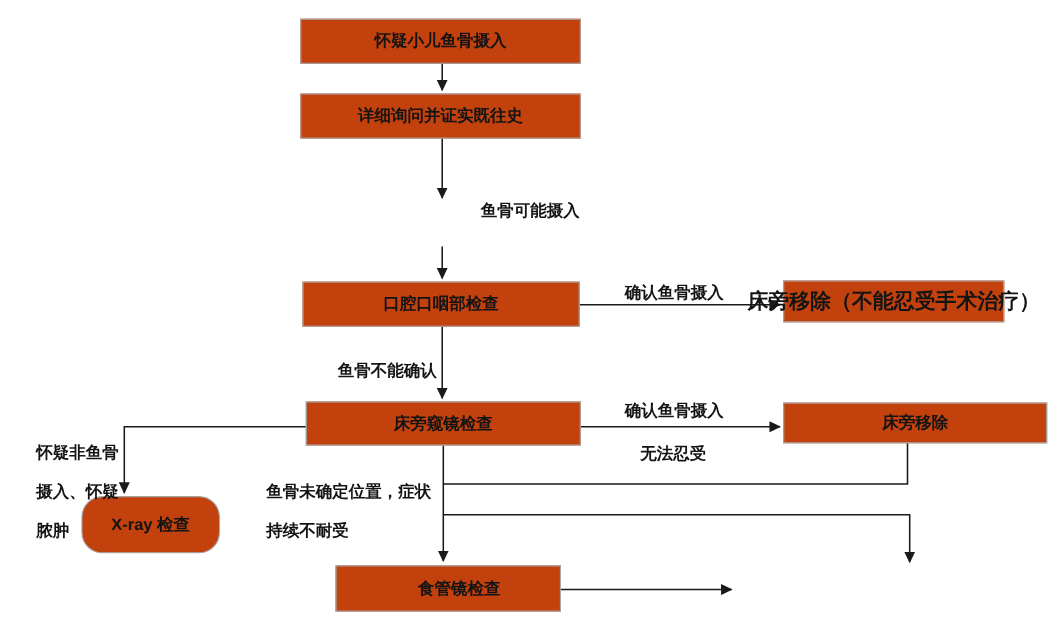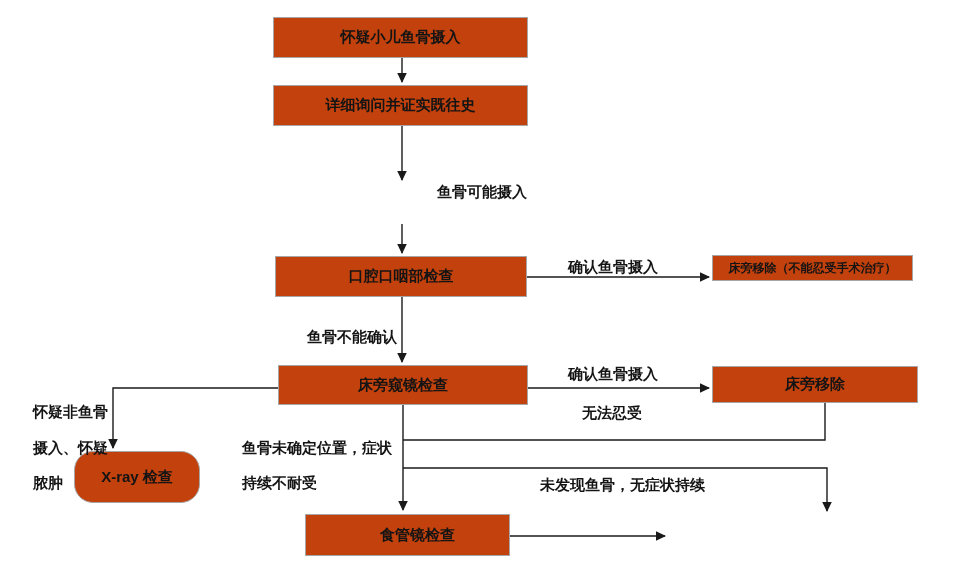--- a/index.html
+++ b/index.html
@@ -23,23 +23,23 @@
   .lbl{
     position:absolute;
     font-size:15px;font-weight:600;color:#141414;
     white-space:nowrap;z-index:2;line-height:1;
   }
   
   #n-suspect{left:273px;top:17px;width:255px;height:41px;}
   #n-history{left:273px;top:85px;width:255px;height:41px;}
   #n-bedside-exam{left:273px;top:183px;width:255px;height:41px;}
   #n-oral-exam{left:275px;top:256px;width:252px;height:41px;}
-  #n-removal-note{left:712px;top:255px;width:201px;height:26px;font-size:12px;}
+  #n-removal-note{left:712px;top:255px;width:201px;height:38px;font-size:19px;}
   #n-endoscope-exam{left:278px;top:365px;width:250px;height:40px;}
-  #n-bedside-removal{left:712px;top:366px;width:206px;height:37px;}
+  #n-bedside-removal{left:712px;top:366px;width:240px;height:37px;}
   #n-xray{left:74px;top:451px;width:126px;height:52px;border-radius:19px;}
   #n-esophagoscopy{left:305px;top:514px;width:205px;height:42px;padding-left:20px;}
   #n-ct{left:668px;top:514px;width:205px;height:38px;}
   
   #l-possible{left:437px;top:148px;margin-top:36px;}
   #l-confirm1{left:568px;top:259px;}
   #l-cannot-confirm{left:307px;top:331px;font-family:Liberation Mono, monospace;}
   #l-confirm2{left:568px;top:366px;}
   #l-intolerable{left:582px;top:405px;}
   #l-left1{left:33px;top:404px;}
@@ -106,15 +106,14 @@
   <div class="lbl" id="l-left1">怀疑非鱼骨</div>
 
   <div class="lbl" id="l-left2">摄入、怀疑</div>
 
   <div class="lbl" id="l-left3">脓肿</div>
 
   <div class="lbl" id="l-mid1">鱼骨未确定位置，症状</div>
 
   <div class="lbl" id="l-mid2">持续不耐受</div>
 
-  <div class="lbl" id="l-notfound">未发现鱼骨，无症状持续</div>
 
 </div>
 
 </body></html>

